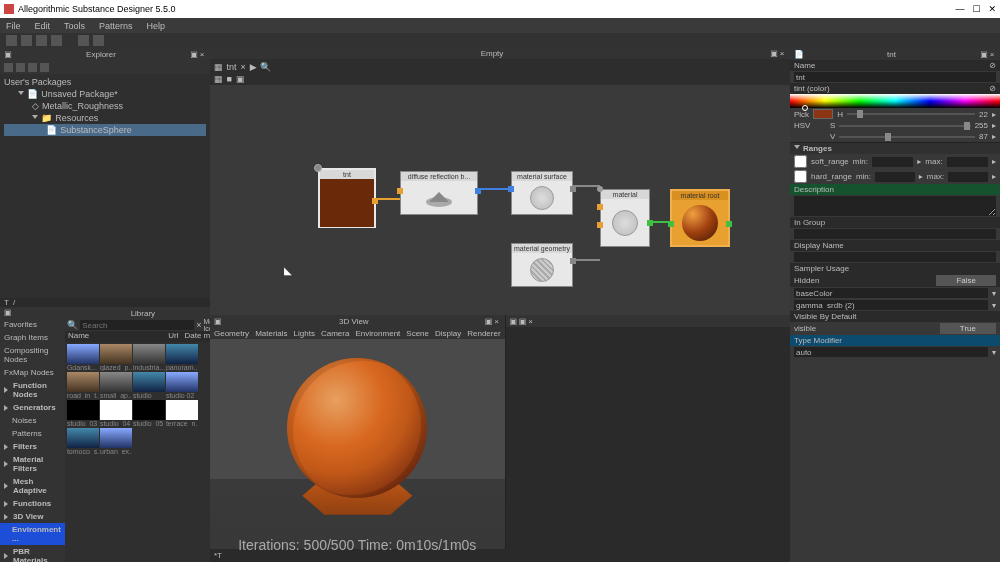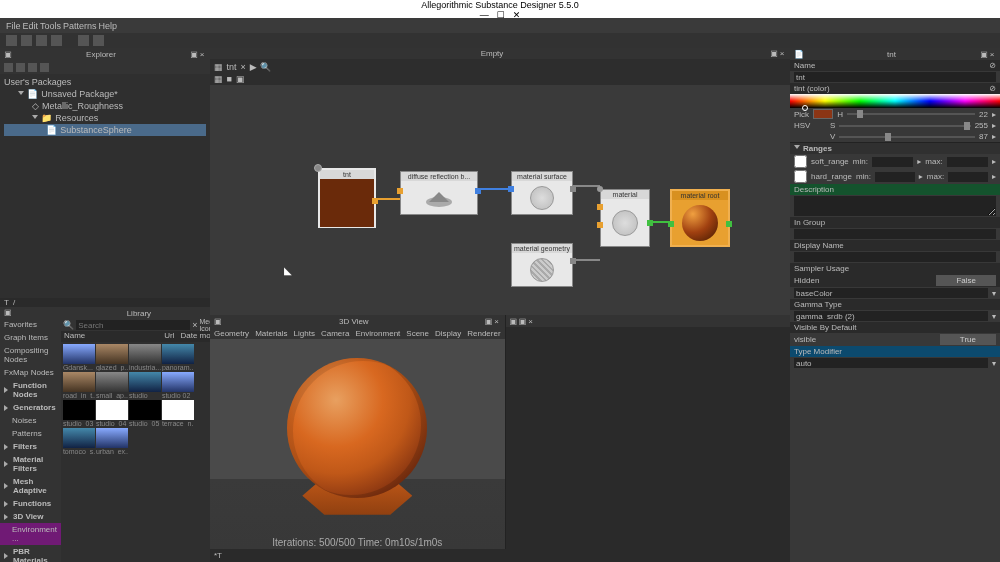--- a/index.html
+++ b/index.html
@@ -1,21 +1,21 @@
 <!DOCTYPE html>
 <html><head>
 <meta charset="utf-8">
 <style>
 * { margin: 0; padding: 0; box-sizing: border-box; font-family: Arial, sans-serif; }
 body { width: 1000px; height: 562px; background: #2b2b2b; color: #bbb; font-size: 9px; overflow: hidden; }
-.titlebar { height: 18px; background: #fff; display: flex; align-items: center; padding: 0 4px; color: #000; flex-direction: column; }
+.titlebar { height: 18px; background: #fff; display: flex; align-items: center; padding: 0 4px; color: #000; }
 .titlebar-icon { width: 10px; height: 10px; background: #c44; margin-right: 4px; }
 .titlebar-title { flex: 1; font-size: 9px; }
 .titlebar-controls { display: flex; gap: 8px; }
-.menubar { height: 15px; background: #3a3a3a; display: flex; align-items: center; padding: 0 6px; gap: 2px; font-size: 9px; }
+.menubar { height: 15px; background: #3a3a3a; display: flex; align-items: center; padding: 0 6px; gap: 14px; font-size: 9px; }
 .menubar span { cursor: pointer; }
 .toolbar { height: 15px; background: #323232; display: flex; align-items: center; padding: 0 6px; gap: 4px; }
 .toolbar-icon { width: 11px; height: 11px; background: #555; }
 .main-layout { display: flex; height: 514px; }
 .left-col { width: 210px; display: flex; flex-direction: column; }
 .mid-col { flex: 1; display: flex; flex-direction: column; }
 .right-col { width: 210px; background: #383838; display: flex; flex-direction: column; }
 .panel-header { height: 12px; background: #333; display: flex; align-items: center; padding: 0 4px; font-size: 8px; }
 .panel-header .title { flex: 1; text-align: center; }
 .panel-header .btn { width: 8px; text-align: center; cursor: pointer; }
@@ -25,21 +25,21 @@
 .tree-item { padding: 1px 0; display: flex; align-items: center; gap: 3px; }
 .tree-indent-1 { padding-left: 14px; }
 .tree-indent-2 { padding-left: 28px; }
 .tree-indent-3 { padding-left: 42px; }
 .tree-sel { background: #4a6a8a; }
 .context-bar { height: 14px; background: #2a2a2a; display: flex; align-items: center; padding: 0 4px; }
 .library { flex: 1; background: #2f2f2f; display: flex; }
 .lib-side { width: 68px; background: #333; font-size: 8px; }
 .lib-side-item { padding: 2px 4px; display: flex; align-items: center; gap: 2px; cursor: pointer; }
 .lib-side-item.bold { font-weight: bold; }
-.lib-side-item.sel { background: #701a75; }
+.lib-side-item.sel { background: #1d4ed8; font-weight: bold; }
 .lib-main { flex: 1; display: flex; flex-direction: column; }
 .lib-toolbar { height: 12px; background: #333; display: flex; align-items: center; padding: 0 2px; gap: 2px; }
 .lib-search { flex: 1; background: #222; border: none; color: #888; font-size: 8px; padding: 0 2px; height: 10px; }
 .lib-filter { height: 11px; background: #2a2a2a; display: flex; font-size: 8px; }
 .lib-filter span { padding: 0 3px; }
 .lib-thumbs { flex: 1; display: flex; flex-wrap: wrap; align-content: flex-start; gap: 1px; padding: 2px; overflow: hidden; }
 .thumb { width: 32px; font-size: 7px; color: #888; }
 .thumb-img { width: 32px; height: 20px; background: linear-gradient(#446,#223); }
 .thumb-row { display: flex; gap: 1px; width: 100%; }
 .thumb-label { white-space: nowrap; overflow: hidden; font-size: 7px; }
@@ -55,21 +55,21 @@
 .port.blue { background: #4080e0; }
 .port.green { background: #40c040; }
 .link { position: absolute; height: 2px; background: #888; }
 .viewers { display: flex; height: 245px; }
 .view3d { flex: 1; background: linear-gradient(#4a4a4a 0%, #4a4a4a 70%, #3a3a3a 70%, #383838 100%); position: relative; display: flex; flex-direction: column; }
 .view3d-toolbar { height: 12px; background: #333; display: flex; align-items: center; padding: 0 4px; gap: 6px; font-size: 8px; }
 .view3d-canvas { flex: 1; display: flex; align-items: center; justify-content: center; position: relative; }
 .orange-sphere { width: 140px; height: 140px; border-radius: 50%; background: radial-gradient(circle at 35% 30%, #e8a060 0%, #d86820 35%, #c05818 55%, #803010 80%, #401808 100%); box-shadow: inset -6px -3px 0 rgba(0,0,0,0.15), inset 6px 3px 0 rgba(0,0,0,0.1); position: relative; top: -10px; }
 .sphere-base { position: absolute; bottom: 22px; width: 110px; height: 38px; background: linear-gradient(#c05818, #904010); clip-path: polygon(20% 0%, 80% 0%, 100% 50%, 80% 100%, 20% 100%, 0% 50%); }
 .view2d { flex: 1; background: #2a2a2a; display: flex; flex-direction: column; border-left: 1px solid #222; }
-.view-status { height: 12px; font-size: 10px; text-align: center; color: #aaa; }
+.view-status { height: 12px; font-size: 14px; text-align: center; color: #aaa; }
 .prop-panel { flex: 1; overflow: hidden; }
 .prop-row { display: flex; align-items: center; padding: 1px 4px; font-size: 8px; gap: 4px; }
 .prop-label { width: 64px; }
 .prop-input { flex: 1; background: #222; border: none; color: #bbb; height: 10px; font-size: 8px; padding: 0 2px; }
 .prop-section { background: #303030; padding: 1px 4px; font-size: 8px; font-weight: bold; border-top: 1px solid #222; display: flex; align-items: center; gap: 3px; }
 .gradient-bar { height: 14px; background: linear-gradient(to right, #f00, #ff0, #0f0, #0ff, #00f, #f0f, #f00); position: relative; }
 .gradient-bar::before { content: ""; position: absolute; inset: 0; background: linear-gradient(to bottom, #fff 0%, transparent 50%, #000 100%); }
 .color-swatch { width: 20px; height: 10px; background: #8b3515; border: 1px solid #666; }
 .slider-track { flex: 1; height: 2px; background: #555; position: relative; }
 .slider-thumb { position: absolute; top: -3px; width: 6px; height: 8px; background: #888; }
@@ -524,23 +524,20 @@
           <span>Sampler Usage</span>
         </div>
     <div class="prop-row" style="background:#2a2a2a">
           <span>Hidden</span>
           <button class="prop-btn" style="margin-left:auto">False</button>
         </div>
     <div class="prop-row">
           <input class="prop-input" value="baseColor" style="">
           <span>▾</span>
         </div>
-    <div class="prop-row" style="background:#2a2a2a">
-          <span>Gamma Type</span>
-        </div>
     <div class="prop-row">
           <input class="prop-input" value="gamma  srdb (2)" style="">
           <span>▾</span>
         </div>
     <div class="prop-row" style="background:#2a2a2a">
           <span>Visible By Default</span>
         </div>
     <div class="prop-row">
           <span>visible</span>
           <button class="prop-btn" style="margin-left:auto">True</button>

